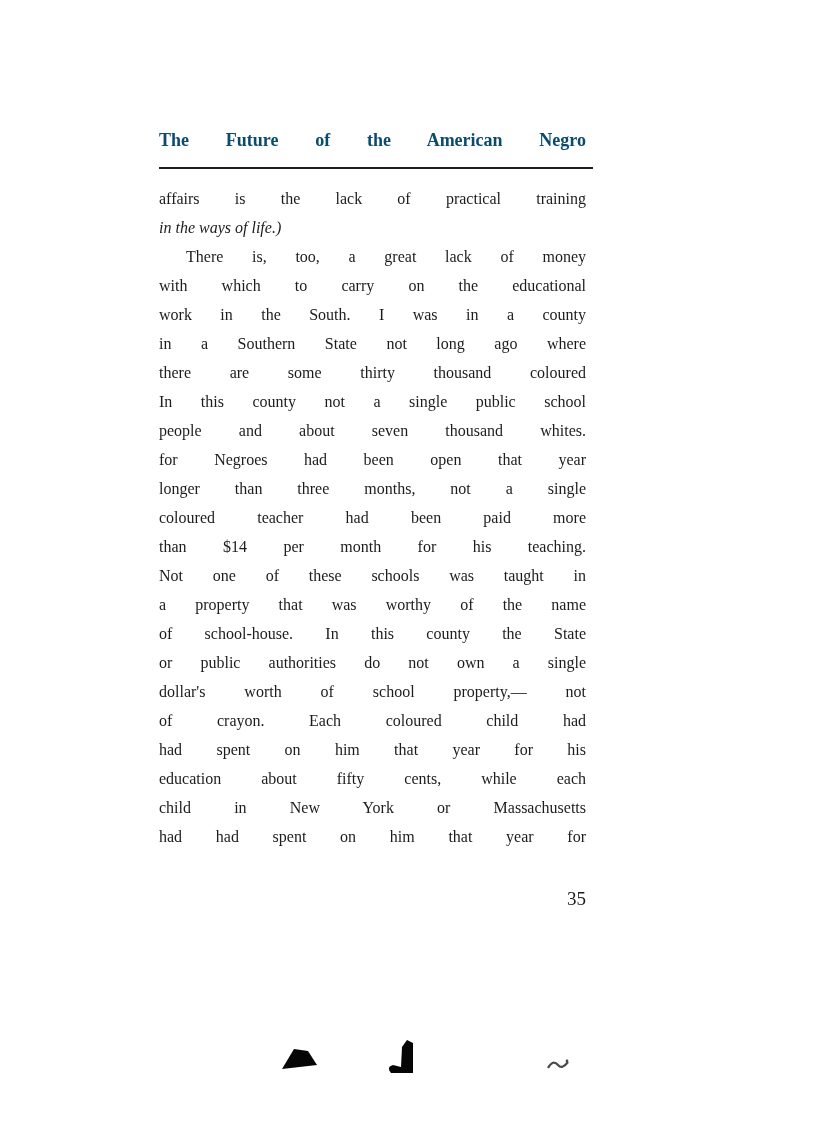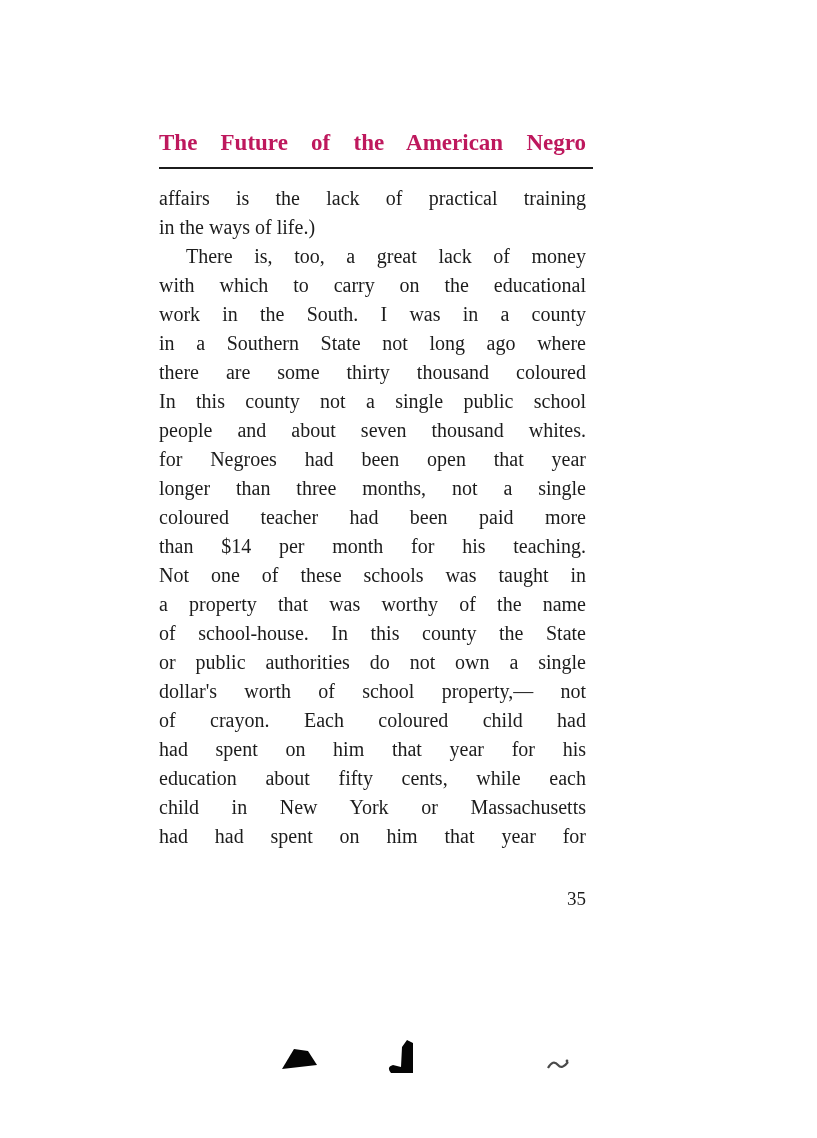--- a/index.html
+++ b/index.html
@@ -14,53 +14,54 @@
     background: #ffffff;
     overflow: hidden;
     font-family: "Liberation Serif", "DejaVu Serif", serif;
     color: #1b1b1b;
   }
   .header-title {
     position: absolute;
     top: 130px;
     left: 159px;
     width: 427px;
-    font-size: 23px;
+    font-size: 18px;
     font-weight: bold;
     text-align: justify;
     text-align-last: justify;
     white-space: nowrap0; 
-    color: #be185d;
+    color: #0c4a6e;
   }
   .header-rule {
     position: absolute;
     top: 167px;
     left: 159px;
     width: 434px;
     height: 2px;
     background: #1c1c1c;
   }
   .text-block {
     position: absolute;
     top: 184px;
     left: 159px;
     width: 427px;
-    font-size: 20px;
+    font-size: 16px;
     color: #1c1c1c;
   }
   .text-line {
     height: 29px;
     line-height: 29px;
     text-align: justify;
     text-align-last: justify;
     overflow: hidden;
   }
   .text-line.flush {
     text-align: center;
     text-align-last: left;
+    font-style: italic;
   }
   .text-line.indent {
     text-indent: 27px;
   }
   .page-number {
     position: absolute;
     top: 888px;
     left: 159px;
     width: 427px;
     text-align: right;

